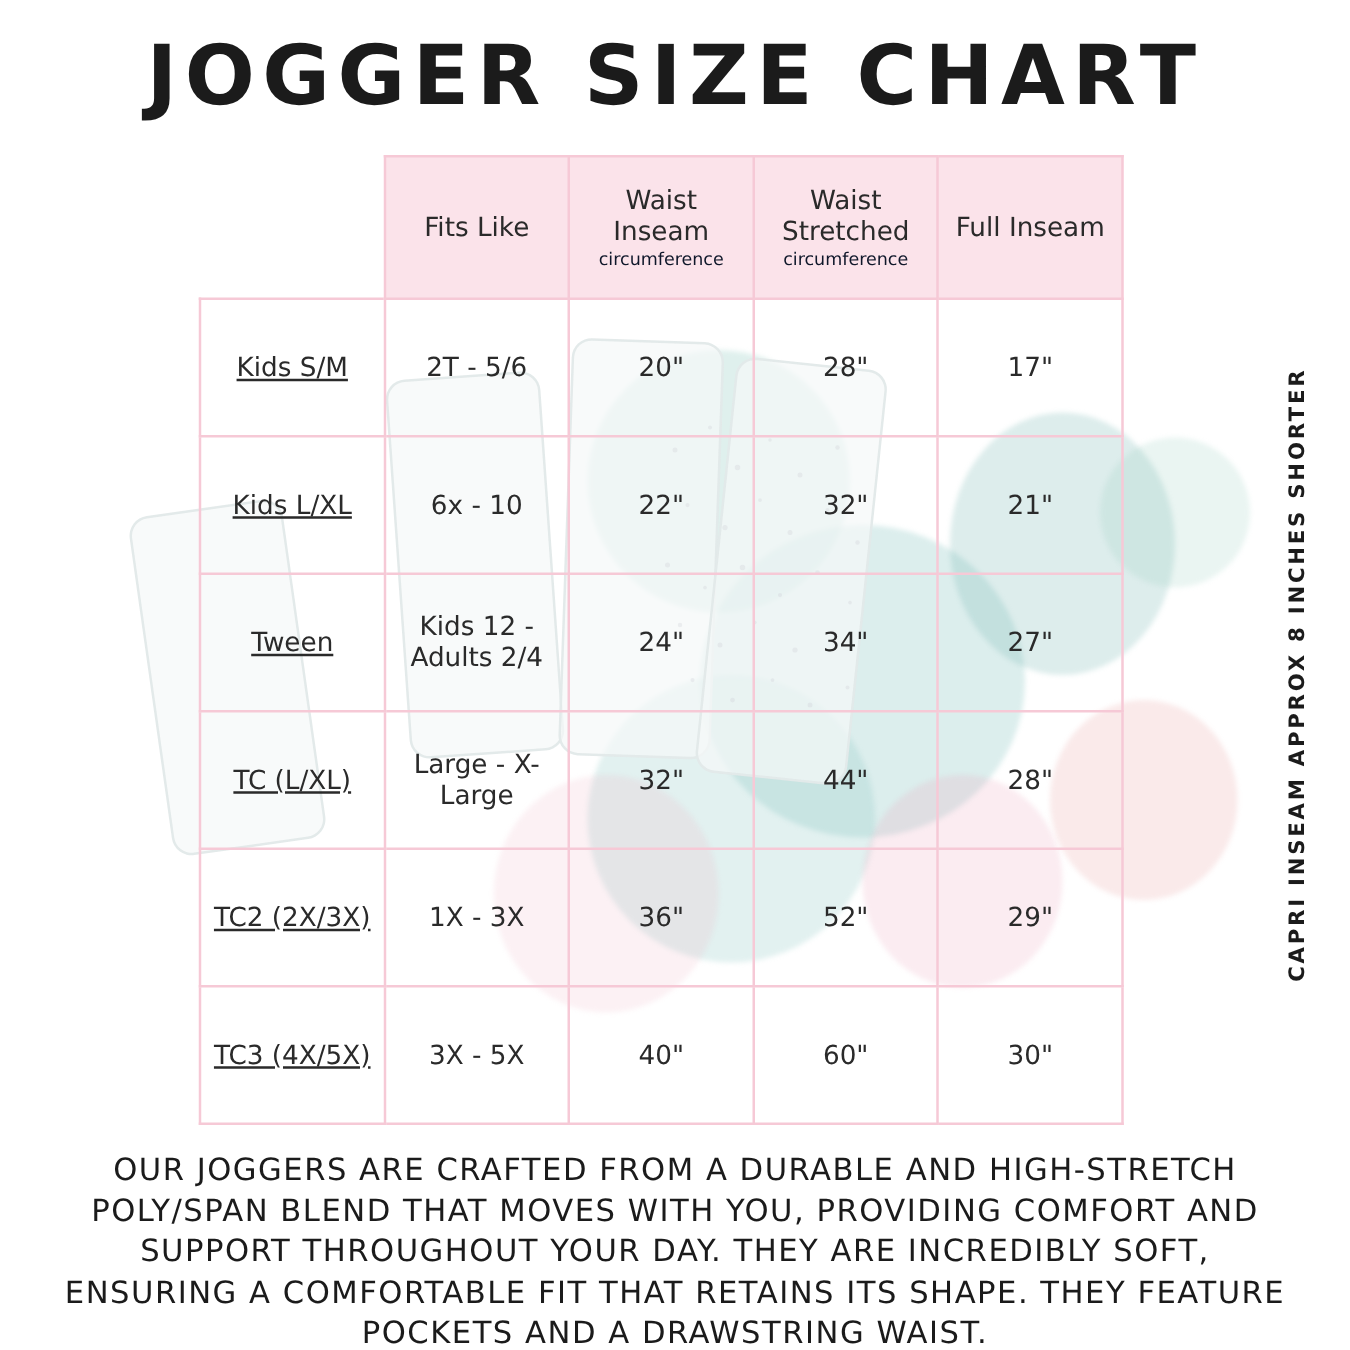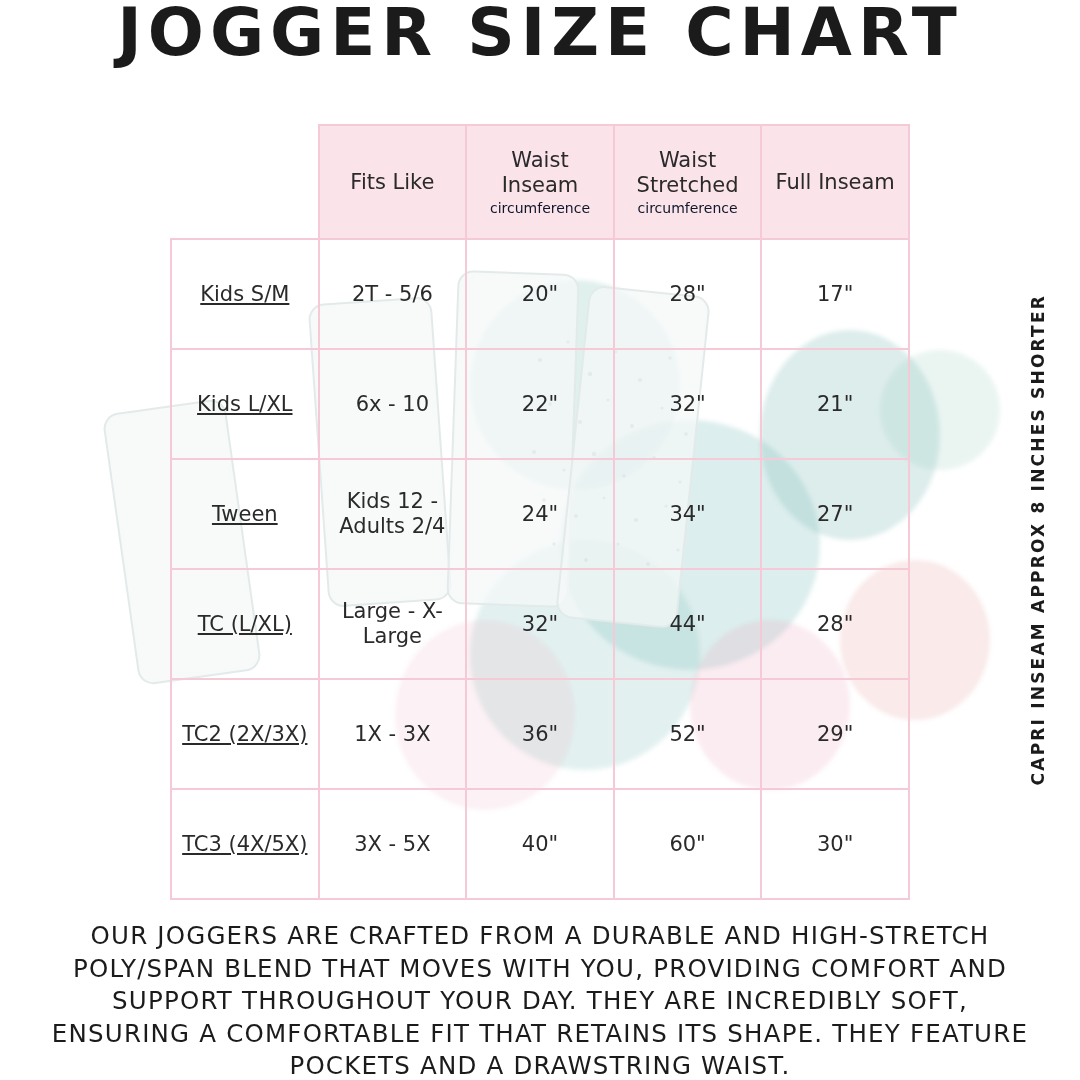--- a/index.html
+++ b/index.html
@@ -62,26 +62,27 @@
     height: 1080px;
   }
 
   .title {
     text-align: center;
     font-family: "DejaVu Sans", sans-serif;
     font-size: 66px;
     font-weight: 700;
     letter-spacing: 6px;
     color: #1b1b1b;
+    padding-top: 28px;
     line-height: 1;
   }
 
   .chart-wrap {
     position: absolute;
-    left: 170px;
+    left: 159px;
     top: 124px;
     width: 740px;
   }
 
   table.size-chart {
     border-collapse: collapse;
     width: 740px;
     table-layout: fixed;
   }
   table.size-chart td {

